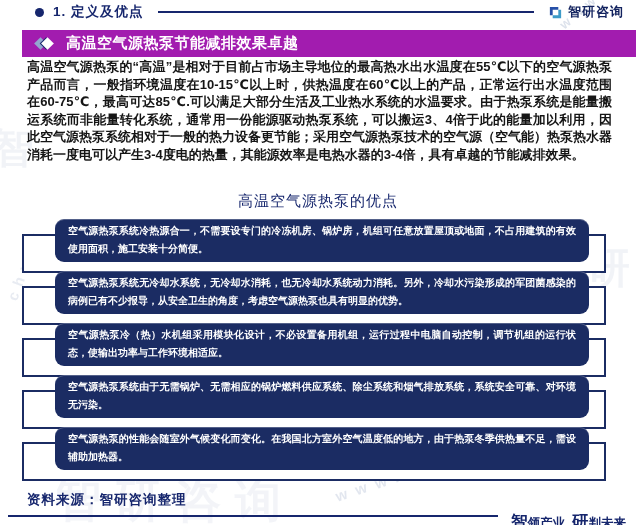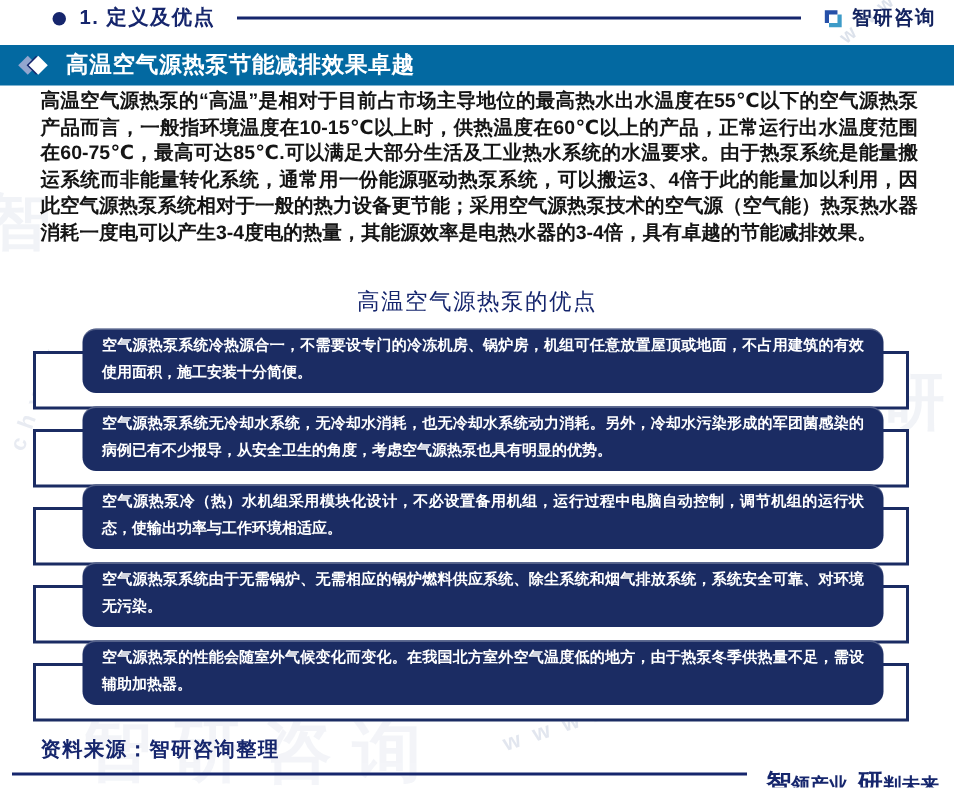--- a/index.html
+++ b/index.html
@@ -27,22 +27,22 @@
   }
   .bullet { width:9px; height:9px; border-radius:50%; background:#16266d; flex:0 0 auto; }
   .section-label { margin-left:9px; font-size:13.5px; font-weight:bold; color:#16266d; letter-spacing:1px; white-space:nowrap; }
   .rule { flex:1 1 auto; height:2px; background:#16266d; margin:0 14px; }
   .brand { display:flex; align-items:center; gap:5px; flex:0 0 auto; }
   .brand-icon { width:15px; height:15px; display:block; }
   .brand-name { font-size:13px; font-weight:bold; color:#13235f; letter-spacing:1px; white-space:nowrap; }
 
   
   .banner {
-    position:absolute; z-index:2; top:30px; left:0; right:0; height:27px;
-    background:#0369a1; display:flex; align-items:center; padding-left:14px;
+    position:absolute; z-index:2; top:30px; left:22px; right:0; height:27px;
+    background:#a21caf; display:flex; align-items:center; padding-left:14px;
   }
   .diamonds { position:relative; width:19px; height:11px; flex:0 0 auto; }
   .diamonds i { position:absolute; top:1px; width:9px; height:9px; transform:rotate(45deg); }
   .diamonds .d1 { left:0; background:#93a6cf; }
   .diamonds .d2 { left:7px; background:#ffffff; box-shadow:-1px 1px 0 #16266d; }
   .banner-title { margin-left:11px; font-size:15px; font-weight:bold; color:#ffffff; letter-spacing:0.5px; white-space:nowrap; }
 
   
   .intro {
     position:absolute; z-index:1; top:58px; left:27px; width:585px;

